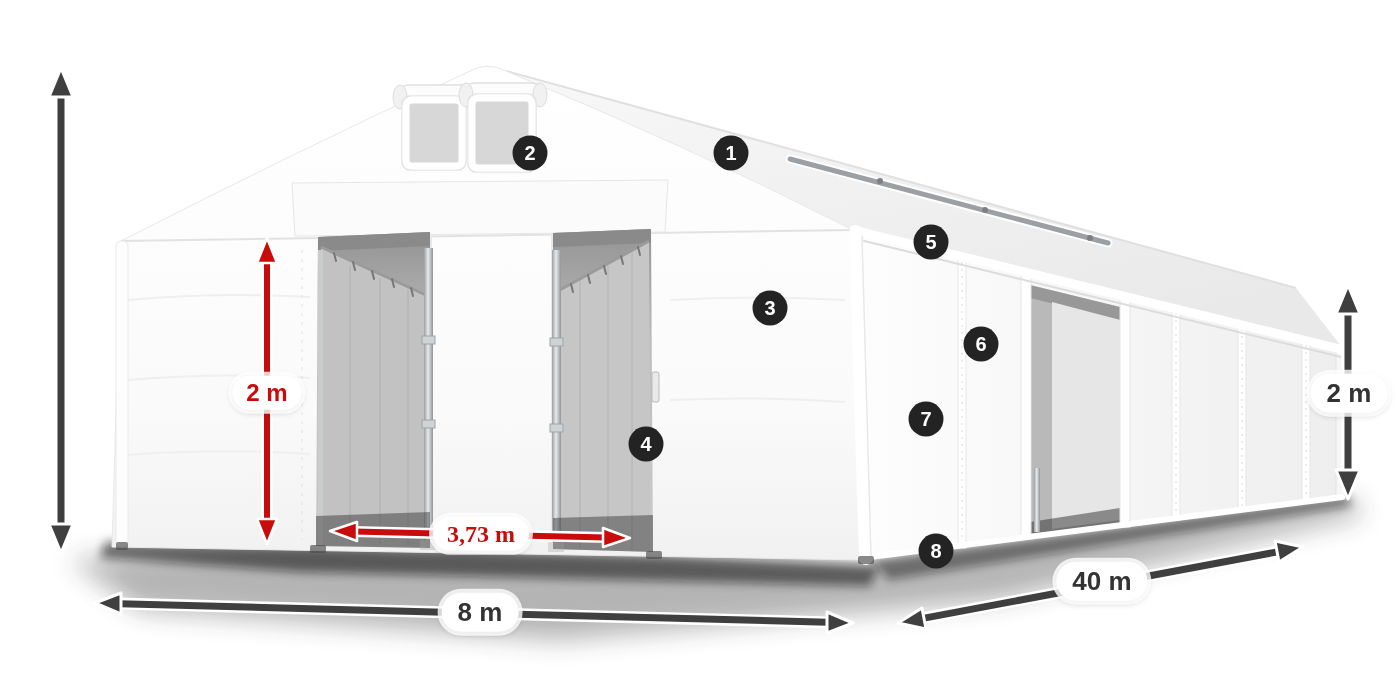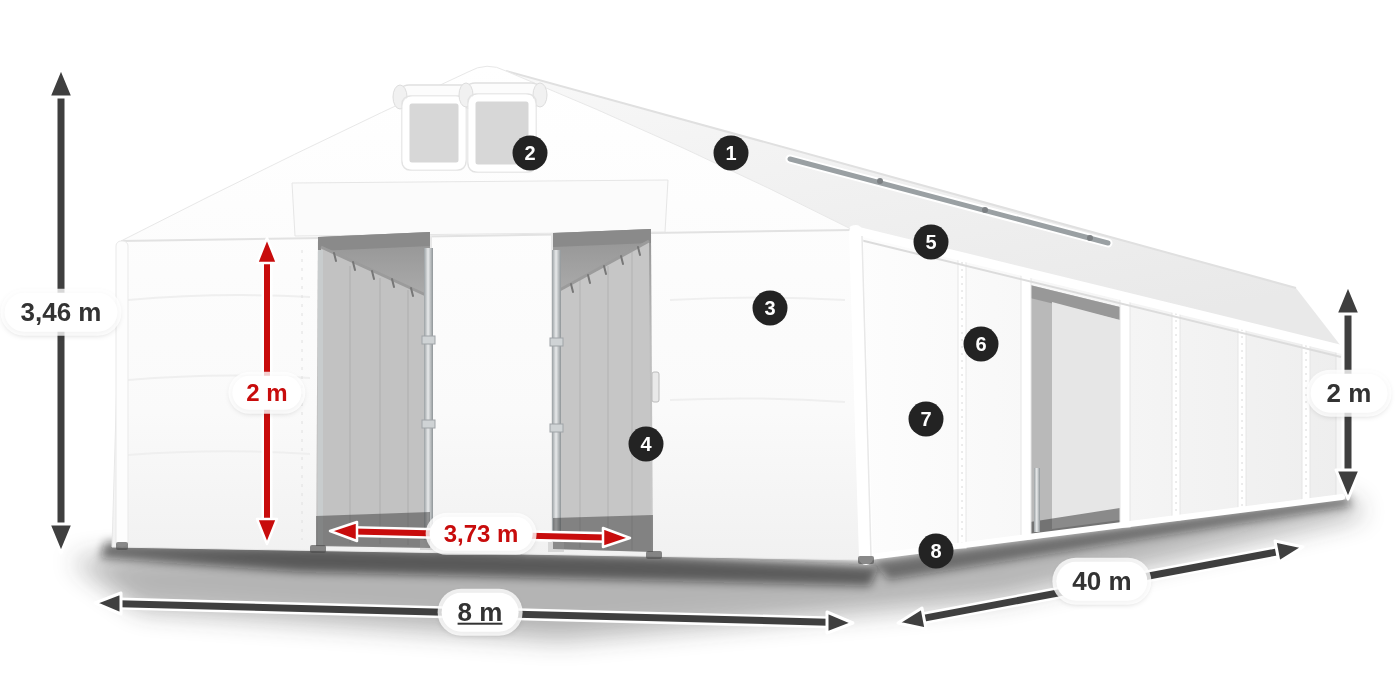--- a/index.html
+++ b/index.html
@@ -230,24 +230,23 @@
     </g>
 
     <g>
       <line x1="1348" y1="305" x2="1348" y2="479" stroke="#ffffff" stroke-width="13"></line>
       <line x1="1348" y1="307" x2="1348" y2="477" stroke="#3f3f3f" stroke-width="7"></line>
       <polygon points="1348,285 1336,314 1360,314" fill="#3f3f3f" stroke="#ffffff" stroke-width="3" stroke-linejoin="round"></polygon>
       <polygon points="1348,499 1336,470 1360,470" fill="#3f3f3f" stroke="#ffffff" stroke-width="3" stroke-linejoin="round"></polygon>
     </g>
   </svg>
 
-  <div class="pill" style="left:61px; top:312px;">3,46 m</div>
   <div class="pill red" style="left:267px; top:393px;">2 m</div>
-  <div class="pill red" style="left:481px; top:534px;">3,73 m</div>
-  <div class="pill" style="left:480px; top:612px;text-decoration:underline;">8 m</div>
+  <div class="pill red" style="left:481px; top:534px;font-family:Liberation Serif, serif;">3,73 m</div>
+  <div class="pill" style="left:480px; top:612px;">8 m</div>
   <div class="pill" style="left:1102px; top:581px;">40 m</div>
   <div class="pill" style="left:1349px; top:393px;">2 m</div>
 
   <div class="badge" style="left:731px; top:153px;">1</div>
   <div class="badge" style="left:530px; top:153px;">2</div>
   <div class="badge" style="left:770px; top:308px;">3</div>
   <div class="badge" style="left:646px; top:444px;">4</div>
   <div class="badge" style="left:931px; top:242px;">5</div>
   <div class="badge" style="left:981px; top:344px;">6</div>
   <div class="badge" style="left:926px; top:419px;">7</div>

